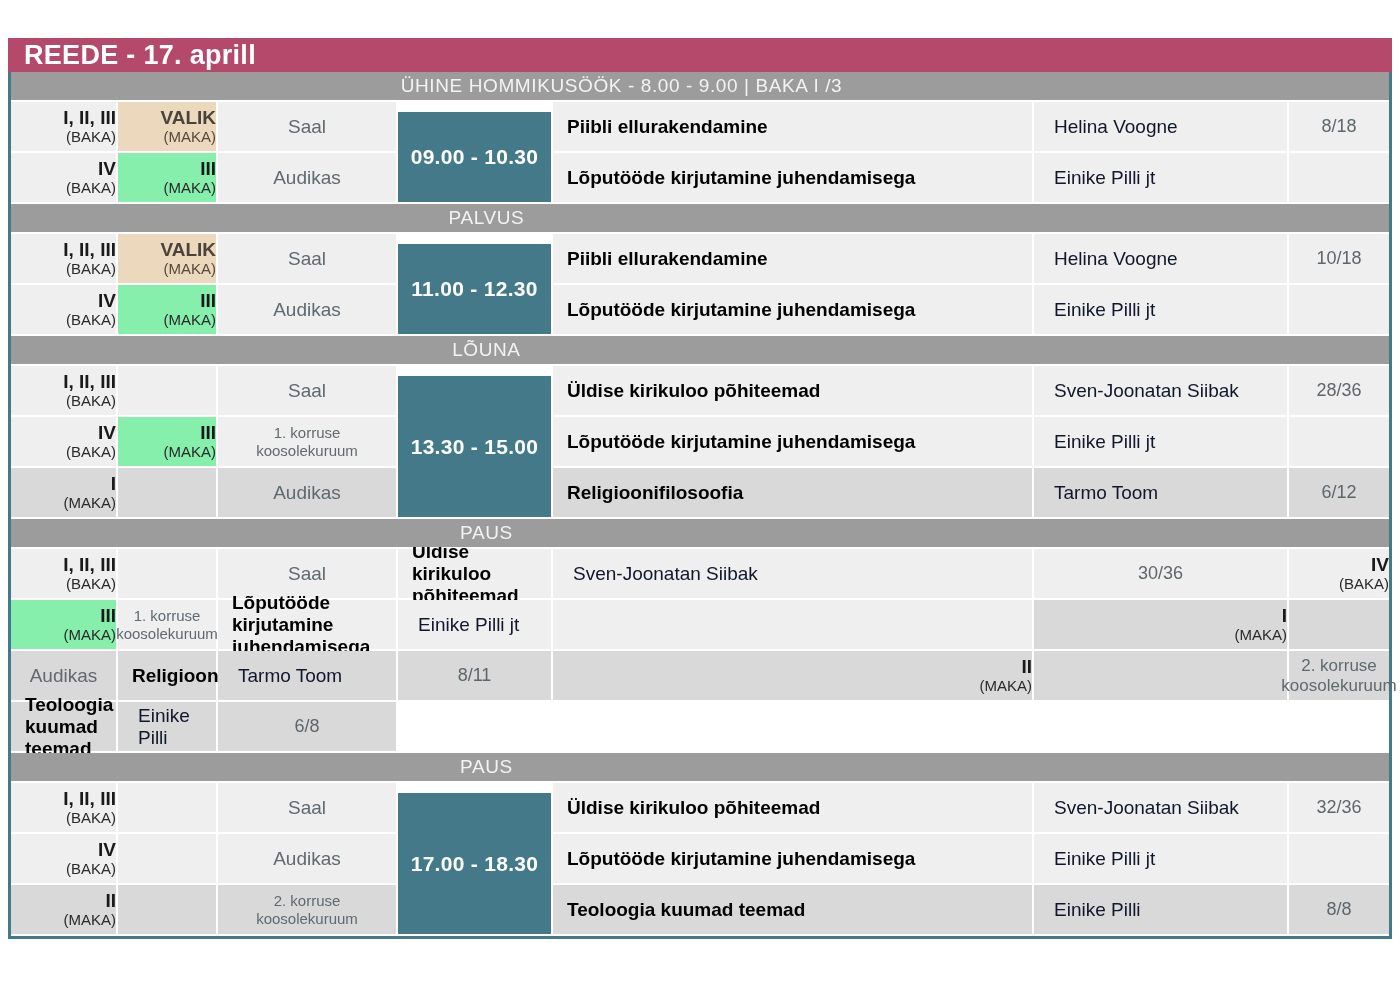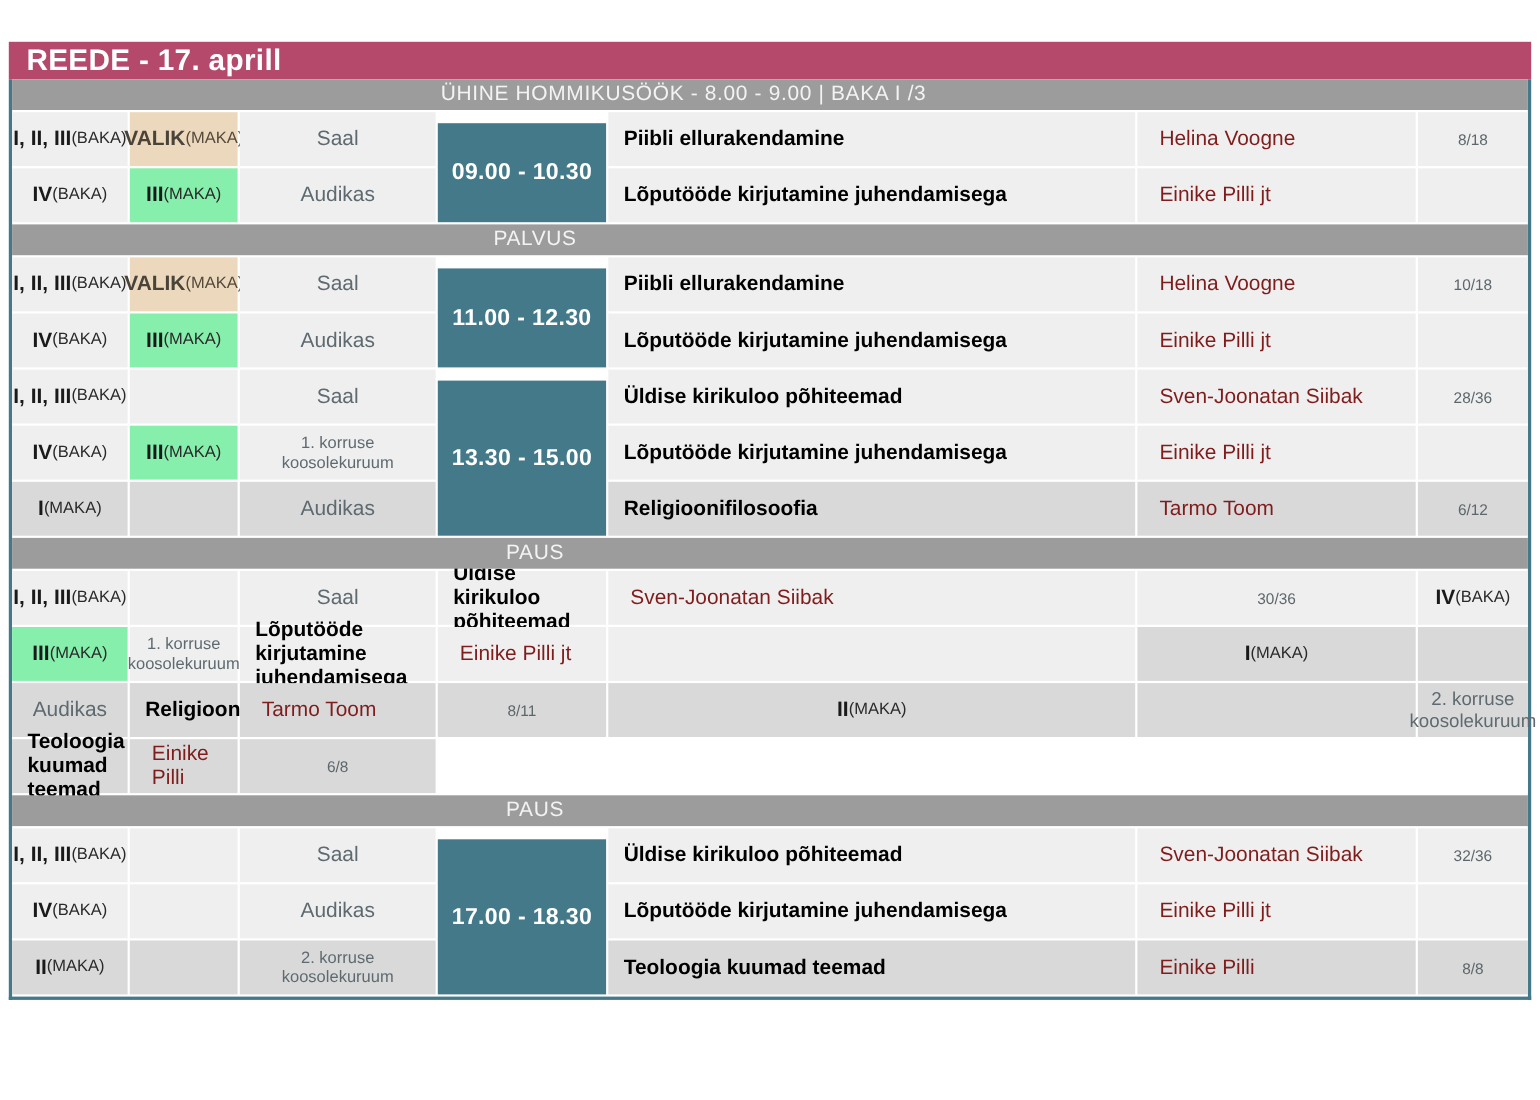--- a/index.html
+++ b/index.html
@@ -43,37 +43,37 @@
     gap: 2px;
     margin: 2px 0;
     background: #ffffff;
   }
   .cell { display: flex; align-items: center; justify-content: center; }
   .light  { background: #efefef; }
   .dark   { background: #d9d9d9; }
   .tan    { background: #ecd9bd; }
   .graytag{ background: #86efac; }
 
-  .group { flex-direction: row; line-height: 1.12; text-align: center; }
+  .group { flex-direction: column; line-height: 1.12; text-align: center; align-items: flex-end; }
   .group .main { font-weight: 700; font-size: 19px; color: #1a1a1a; }
   .group .sub  { font-size: 15px; color: #2a2a2a; }
   .tan .main   { color: #4a433a; }
   .tan .sub    { color: #55493c; }
 
   .room { color: #5e6a70; font-size: 19px; text-align: center; line-height: 1.15; padding: 0 8px; }
   .room.sm { font-size: 15px; }
   .room.md { font-size: 17px; }
 
   .time {
     background: #44798a; color: #ffffff;
     font-weight: 700; font-size: 21px; letter-spacing: 0.3px; text-align: right; margin-top: 10px;
   }
   .course  { justify-content: flex-start; padding-left: 14px; font-weight: 700; font-size: 19px; color: #000000; }
-  .teacher { justify-content: flex-start; padding-left: 20px; font-size: 19px; color: #7f1d1d; }
-  .count   { font-size: 14px; color: #5c666b; }
+  .teacher { justify-content: flex-start; padding-left: 20px; font-size: 19px; color: #0f172a; }
+  .count   { font-size: 18px; color: #5c666b; }
 </style>
 </head>
 <body>
 
 <div class="schedule">
   <div class="header">
     <span>REEDE - 17. aprill</span>
   </div>
 
   <div class="tbody">
@@ -137,20 +137,23 @@
       <div class="cell graytag group">
         <span class="main">III</span>
         <span class="sub">(MAKA)</span>
       </div>
       <div class="cell light room">Audikas</div>
       <div class="cell light course">Lõputööde kirjutamine juhendamisega</div>
       <div class="cell light teacher">Einike Pilli jt</div>
       <div class="cell light count"></div>
     </div>
 
+    <div class="banner pos-mid">
+      <span>LÕUNA</span>
+    </div>
 
     <div class="block">
       <div class="cell light group">
         <span class="main">I, II, III</span>
         <span class="sub">(BAKA)</span>
       </div>
       <div class="cell light group">
         <span class="main"></span>
         <span class="sub"></span>
       </div>

